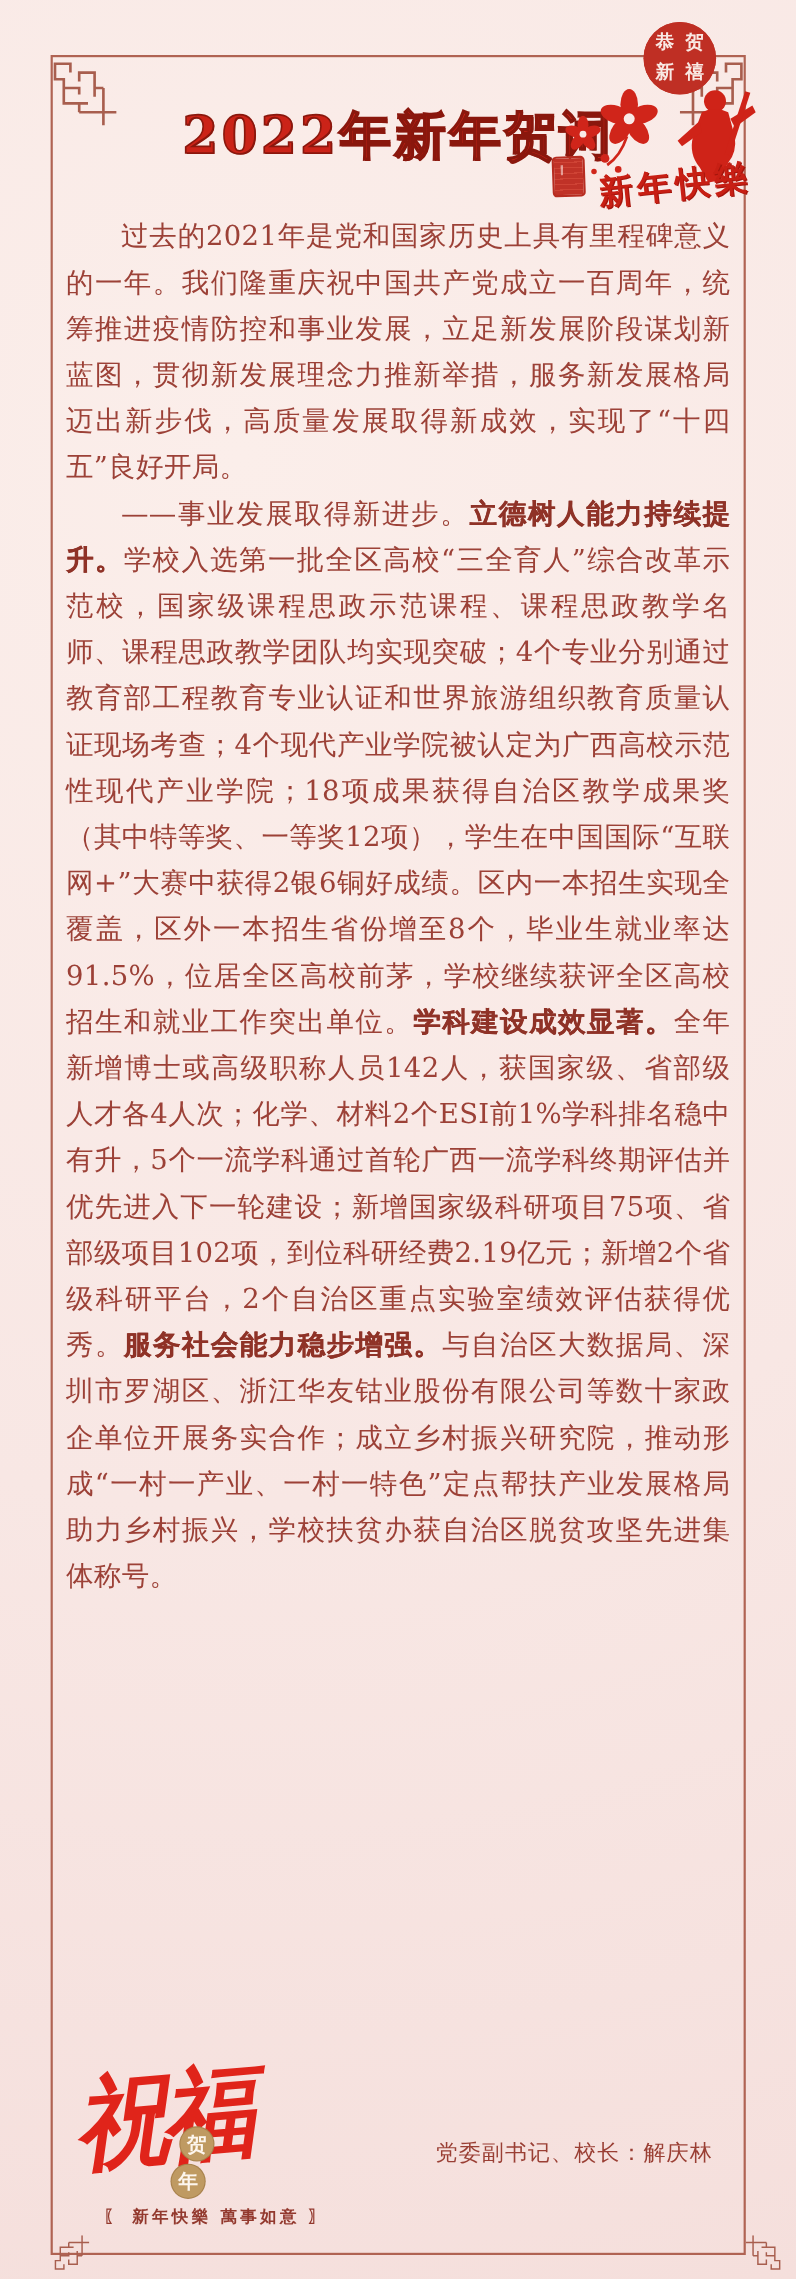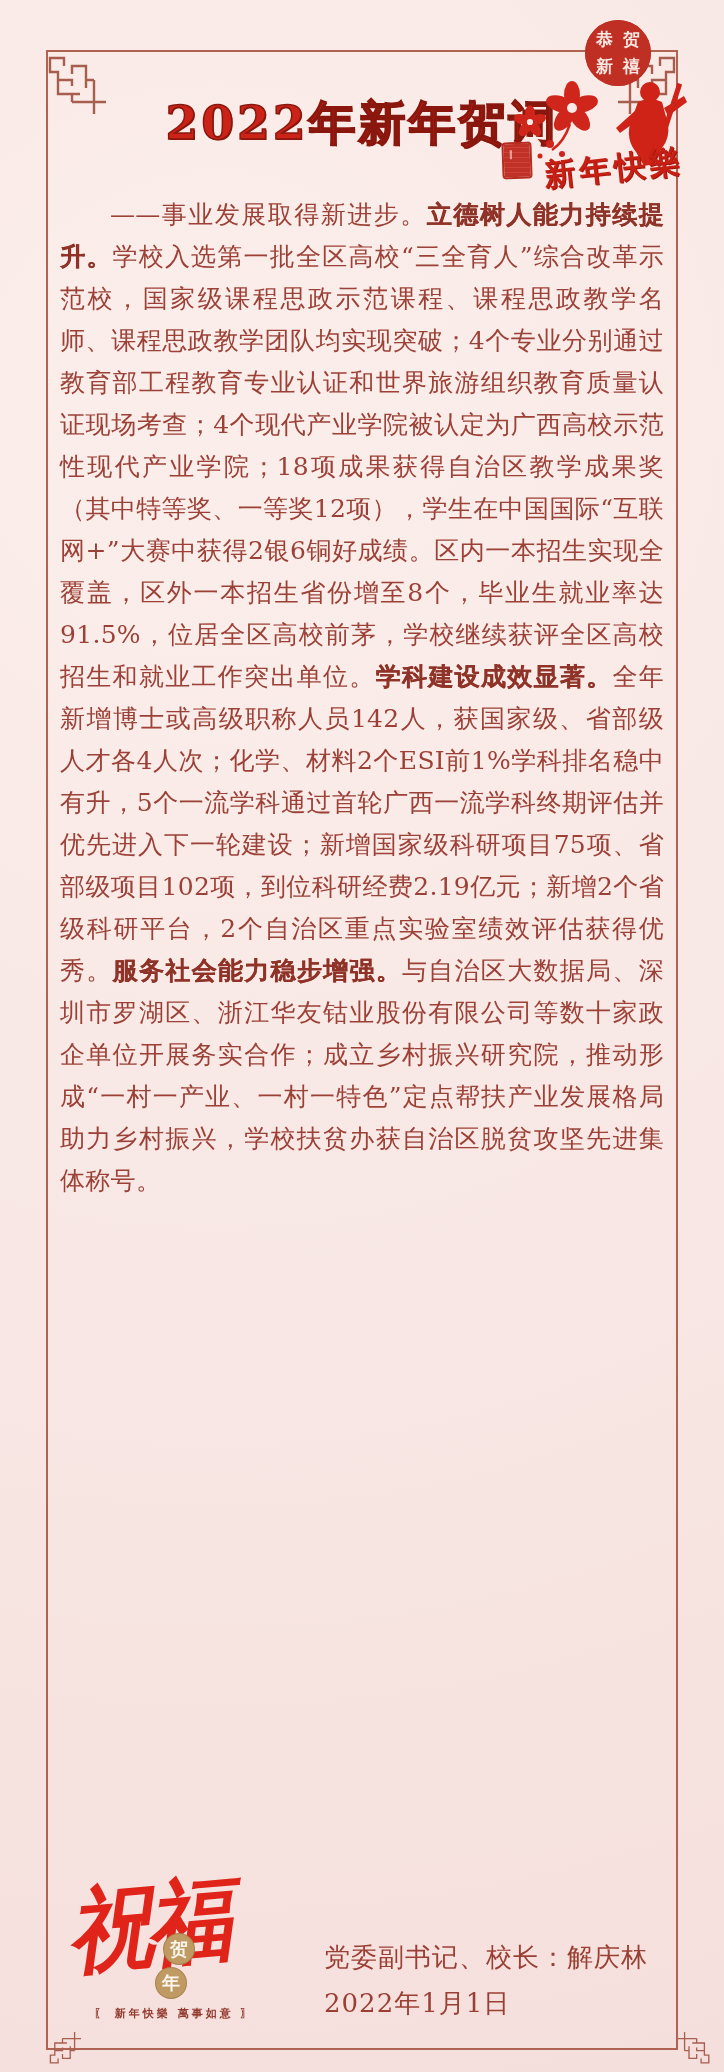--- a/index.html
+++ b/index.html
@@ -38,34 +38,34 @@
        color:#c81f14;letter-spacing:4px;transform:rotate(-6deg);white-space:nowrap;
        text-shadow:1px 1px 0 #a5150c;}
 
   
   .content{position:absolute;left:60px;top:194px;width:604px;color:#9c4137;
            font-size:25px;line-height:42px;text-align:justify;letter-spacing:.3px;}
   .content p{margin:0;text-indent:2em;}
   .content .b{font-weight:800;color:#8f3227;text-shadow:.4px 0 0 #8f3227;}
 
   
-  .signature{position:absolute;right:76px;top:1934px;
-             color:#9a3f34;font-size:26px;line-height:46px;letter-spacing:1px;}
+  .signature{position:absolute;right:76px;top:1934px;text-align:right;
+             color:#9a3f34;font-size:20px;line-height:46px;letter-spacing:1px;}
 
   
   .blessing{position:absolute;left:56px;top:1900px;width:280px;height:140px;}
   .zhufu{position:absolute;left:8px;top:-14px;font-size:92px;font-weight:900;color:#e0241a;
          transform:rotate(-5deg) scaleX(.92);transform-origin:left top;line-height:1;
          font-style:italic;letter-spacing:-6px;}
   .badge{position:absolute;width:30px;height:30px;border-radius:50%;background:#bf9a62;
          color:#fdf6ee;font-size:18px;font-weight:700;display:flex;align-items:center;
          justify-content:center;box-shadow:0 0 0 1px #a8824c;}
   .badge.b1{left:108px;top:34px;}
   .badge.b2{left:100px;top:68px;}
-  .blessing-caption{position:absolute;left:38px;top:106px;color:#93392e;font-size:11px;
+  .blessing-caption{position:absolute;left:38px;top:106px;color:#93392e;font-size:15px;
                     font-weight:700;letter-spacing:3px;white-space:nowrap;}
 </style>
 </head>
 <body>
 
 <div class="page">
 
   <div class="frame">
     <div class="corner tl">
       <svg width="64" height="64" viewBox="0 0 64 64">
@@ -133,26 +133,26 @@
           <path d="M56 32 L76 20 l3 6 -19 14 z"></path>
           <rect x="60" y="6" width="5" height="60" transform="rotate(18 62 36)"></rect>
         </g>
       </svg>
     </div>
     <div class="square-seal"></div>
     <div class="nyk">新年快樂</div>
   </div>
 
   <div class="content">
+      <p><span>过去的2021年是党和国家历史上具有里程碑意义的一年。我们隆重庆祝中国共产党成立一百周年，统筹推进疫情防控和事业发展，立足新发展阶段谋划新蓝图，贯彻新发展理念力推新举措，服务新发展格局迈出新步伐，高质量发展取得新成效，实现了“十四五”良好开局。</span></p>
       <p><span>——事业发展取得新进步。</span><span class="b">立德树人能力持续提升。</span><span>学校入选第一批全区高校“三全育人”综合改革示范校，国家级课程思政示范课程、课程思政教学名师、课程思政教学团队均实现突破；4个专业分别通过教育部工程教育专业认证和世界旅游组织教育质量认证现场考查；4个现代产业学院被认定为广西高校示范性现代产业学院；18项成果获得自治区教学成果奖（其中特等奖、一等奖12项），学生在中国国际“互联网+”大赛中获得2银6铜好成绩。区内一本招生实现全覆盖，区外一本招生省份增至8个，毕业生就业率达91.5%，位居全区高校前茅，学校继续获评全区高校招生和就业工作突出单位。</span><span class="b">学科建设成效显著。</span><span>全年新增博士或高级职称人员142人，获国家级、省部级人才各4人次；化学、材料2个ESI前1%学科排名稳中有升，5个一流学科通过首轮广西一流学科终期评估并优先进入下一轮建设；新增国家级科研项目75项、省部级项目102项，到位科研经费2.19亿元；新增2个省级科研平台，2个自治区重点实验室绩效评估获得优秀。</span><span class="b">服务社会能力稳步增强。</span><span>与自治区大数据局、深圳市罗湖区、浙江华友钴业股份有限公司等数十家政企单位开展务实合作；成立乡村振兴研究院，推动形成“一村一产业、一村一特色”定点帮扶产业发展格局助力乡村振兴，学校扶贫办获自治区脱贫攻坚先进集体称号。</span></p>
     </div>
 
   <div class="signature">
     <div>党委副书记、校长：解庆林</div>
-    <div>2022年1月1日</div>
   </div>
 
   <div class="blessing">
     <div class="zhufu">祝福</div>
     <div class="badge b1">贺</div>
     <div class="badge b2">年</div>
     <div class="blessing-caption">〖 新年快樂   萬事如意 〗</div>
   </div>
 
 </div>

